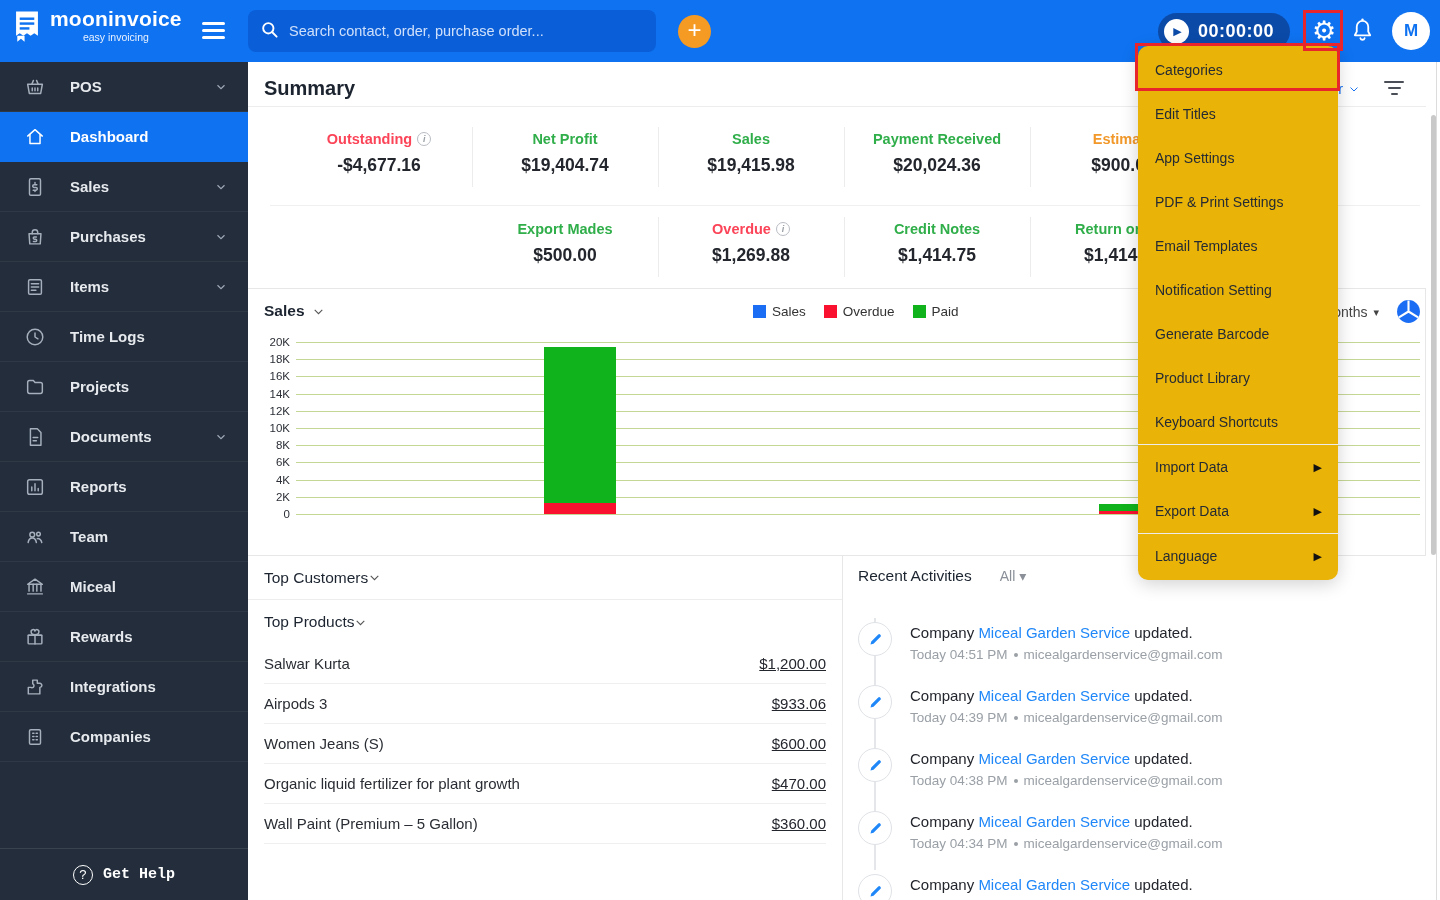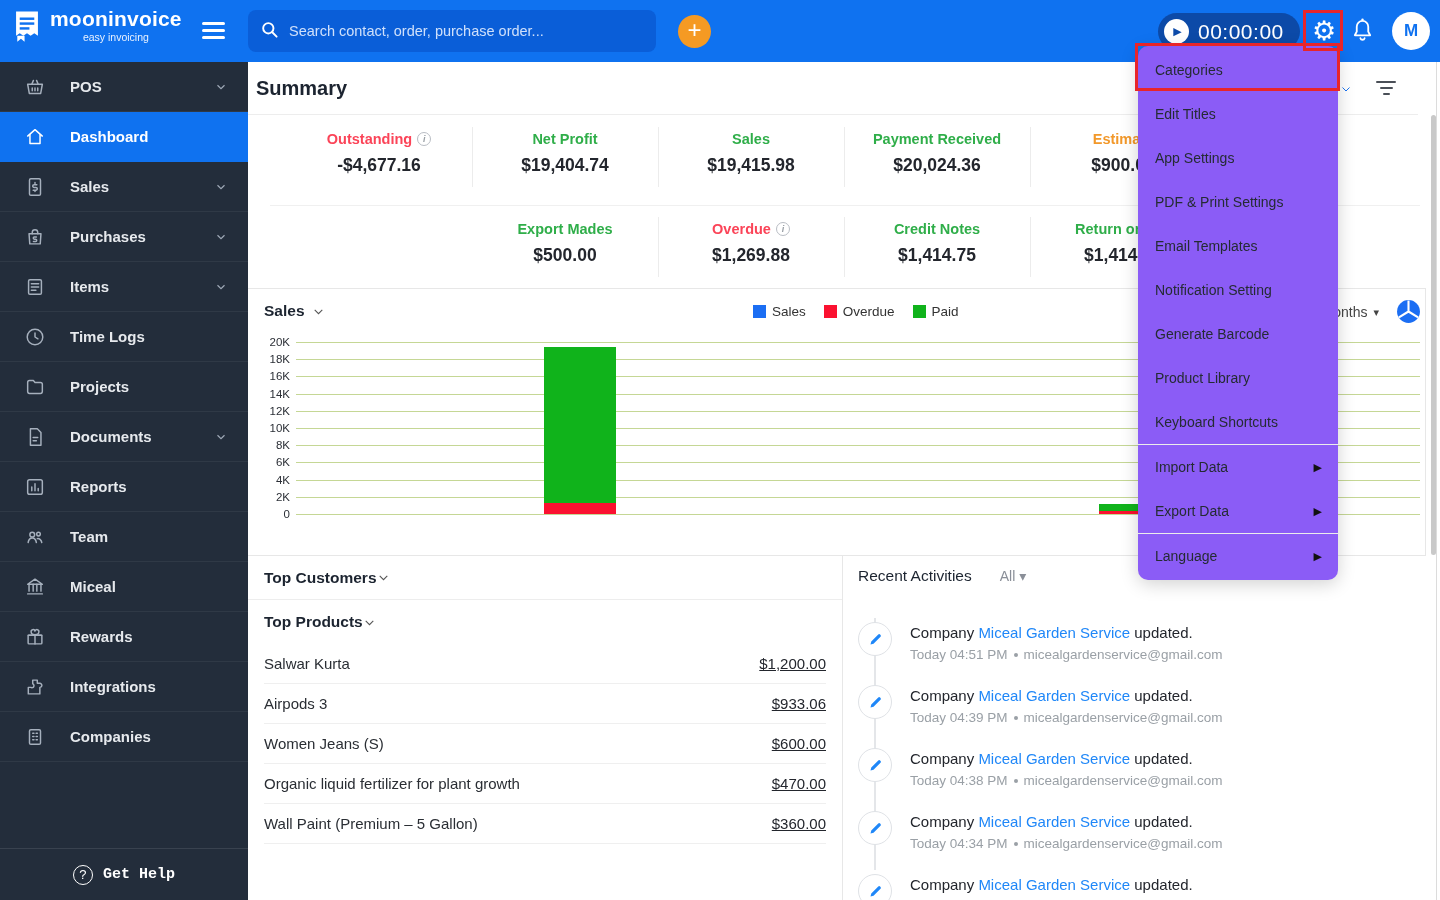--- a/index.html
+++ b/index.html
@@ -20,21 +20,21 @@
             background:#0a5ed8; border-radius:8px; display:flex; align-items:center; padding:0 12px; gap:10px; }
   .search input { flex:1; background:transparent; border:none; outline:none;
                   color:#fff; font-size:14.5px; font-family:"Liberation Sans",sans-serif; }
   .search input::placeholder { color:#cfe0fb; opacity:1; }
   .add-btn { position:absolute; left:678px; top:15px; width:33px; height:33px; border-radius:50%;
              background:#f59a23; color:#fff; font-size:24px; line-height:30px; text-align:center; cursor:pointer; }
   .timer { position:absolute; left:1158px; top:13px; height:37px; padding:0 16px 0 6px; border-radius:19px;
            background:#0c4aa8; display:flex; align-items:center; gap:9px; cursor:pointer; }
   .play  { width:25px; height:25px; border-radius:50%; background:#fff; color:#0c4aa8;
            font-size:11px; text-align:center; line-height:25px; padding-left:2px; }
-  .timer-text { color:#fff; font-size:21px; font-weight:normal; letter-spacing:.5px; }
+  .timer-text { color:#fff; font-size:18px; font-weight:bold; letter-spacing:.5px; }
   .gear { position:absolute; left:1308px; top:13px; width:32px; height:36px; color:#fff;
           font-size:27px; line-height:36px; text-align:center; cursor:pointer; }
   .bell { position:absolute; left:1351px; top:18px; cursor:pointer; }
   .avatar { position:absolute; left:1392px; top:12px; width:38px; height:38px; border-radius:50%;
             background:#fff; color:#0f72f0; font-weight:bold; font-size:17px;
             display:flex; align-items:center; justify-content:center; cursor:pointer; }
 
   
   .sidebar { position:absolute; left:0; top:62px; width:248px; height:838px; background:#232d3b; z-index:40; }
   .side-item { height:50px; display:flex; align-items:center; padding-left:24px; gap:24px;
@@ -48,21 +48,21 @@
   .side-item.active { background:#0f72f0; border-bottom-color:transparent; }
   .side-item.active .s-label { color:#fff; }
   .side-item.active .s-icon svg { stroke:#fff; }
   .side-help { position:absolute; left:0; bottom:0; width:248px; height:52px; border-top:1px solid rgba(255,255,255,.1);
                display:flex; align-items:center; justify-content:center; gap:10px; cursor:pointer; }
   .help-q { width:20px; height:20px; border:1.6px solid #fff; border-radius:50%; color:#fff;
             font-size:13px; text-align:center; line-height:17px; }
   .help-t { color:#fff; font-size:15px; font-weight:bold;font-family:Liberation Mono, monospace; }
 
   
-  .page-head { position:absolute; left:240px; top:62px; width:1178px; height:53px;
+  .page-head { position:absolute; left:248px; top:62px; width:1178px; height:45px;
                border-bottom:1px solid #ededed; background:#fff; }
   .page-title { position:absolute; left:16px; top:15px; font-size:20px; font-weight:600; color:#1c2430; }
   .head-period { position:absolute; right:66px; top:19px; color:#1b74f2; font-size:14.5px;
                  display:flex; align-items:center; gap:5px; cursor:pointer; }
   .head-period svg { width:12px; height:12px; stroke:#1b74f2; fill:none; stroke-width:2; }
   .filter-ic { position:absolute; right:22px; top:19px; width:20px; cursor:pointer; }
   .filter-ic span { display:block; height:2px; background:#4a4f57; margin:0 auto 4px; border-radius:1px; }
   .filter-ic span:nth-child(1){width:20px;} .filter-ic span:nth-child(2){width:13px;} .filter-ic span:nth-child(3){width:7px;}
 
   
@@ -96,21 +96,21 @@
   .grid-line { position:absolute; left:0; width:100%; height:1px; background:#c5d795; }
   .y-lab { position:absolute; width:40px; text-align:right; font-size:11.5px; color:#2b2f36; }
   .bar-seg { position:absolute; }
   .x-lab { position:absolute; top:233px; width:80px; margin-left:-40px; text-align:center;
            font-size:12.5px; color:#23262d; }
 
   
   .bottom-left { position:absolute; left:248px; top:556px; width:595px; height:344px;
                  background:#fff; border-right:1px solid #e7e7e7; }
   .b-head { height:44px; display:flex; align-items:center; padding-left:16px; 
-            font-size:15.5px; font-weight:bold; color:#1c2430; }
+            font-size:15.5px; font-weight:normal; color:#1c2430; }
   .b-head.first { border-bottom:1px solid #ededed; }
   .prod-row { height:40px; margin:0 16px 0 16px; display:flex; align-items:center;
               justify-content:space-between; border-bottom:1px solid #efefef; cursor:pointer; }
   .prod-name { font-size:15px; color:#2a2e34; }
   .prod-amt { font-size:15px; color:#23262d;text-decoration:underline; }
   .bottom-right { position:absolute; left:844px; top:556px; width:582px; height:344px; background:#fff; }
   .r-head { position:absolute; left:14px; top:11px; display:flex; align-items:center; gap:28px; }
   .r-title { font-size:15.5px; font-weight:normal; color:#1c2430; }
   .r-filter { font-size:14px; color:#8a8f98; cursor:pointer; }
   .acts { position:absolute; left:14px; top:44px; right:0; bottom:0; }
@@ -118,21 +118,21 @@
   .act { position:absolute; left:0; display:flex; gap:18px; }
   .act-ic { width:34px; height:34px; border-radius:50%; background:#fff; border:1px solid #dfe2e6;
             display:flex; align-items:center; justify-content:center; position:relative; z-index:2; }
   .act-l1 { font-size:15px; color:#23262d; margin-top:2px; }
   .act-l1 a { color:#1f87f8; text-decoration:none; cursor:pointer; }
   .act-l2 { font-size:13.5px; color:#9aa0a6; margin-top:6px; }
   .act-dot { display:inline-block; width:4px; height:4px; border-radius:50%; background:#9aa0a6;
              vertical-align:middle; margin:0 6px; }
 
   
-  .menu { position:absolute; left:1138px; top:46px; width:200px; background:#8b5cf6; border-radius:10px;
+  .menu { position:absolute; left:1138px; top:46px; width:200px; background:#eab308; border-radius:10px;
           box-shadow:0 4px 18px rgba(0,0,0,.18); z-index:100; padding:2px 0; }
   .menu-item { height:44px; display:flex; align-items:center; padding:0 16px 0 17px;
                font-size:14px; color:#252b33; cursor:pointer; justify-content:space-between; }
   .menu-item .sub { font-size:11px; color:#111; }
   .menu-sep { height:1px; background:#ececec; }
 
   
   .ann { position:absolute; border:3px solid #e8252a; z-index:130; pointer-events:none; }
   .ann-gear { left:1303px; top:10px; width:40px; height:41px; }
   .ann-cat { left:1135px; top:43px; width:205px; height:48px; }

